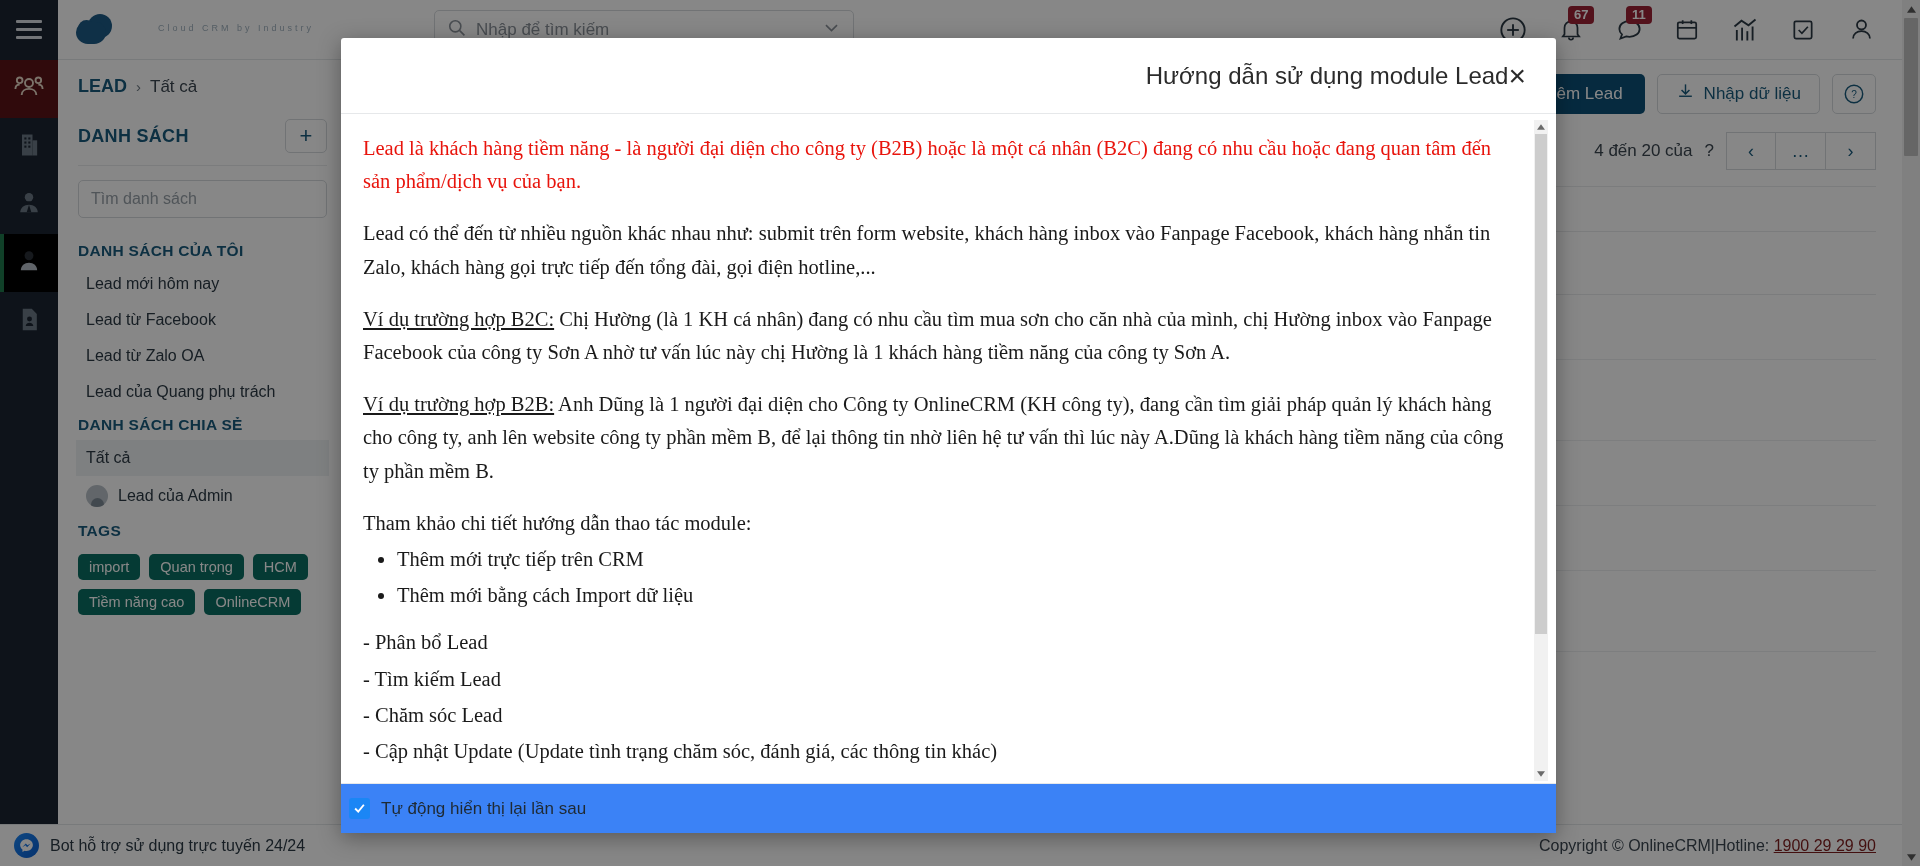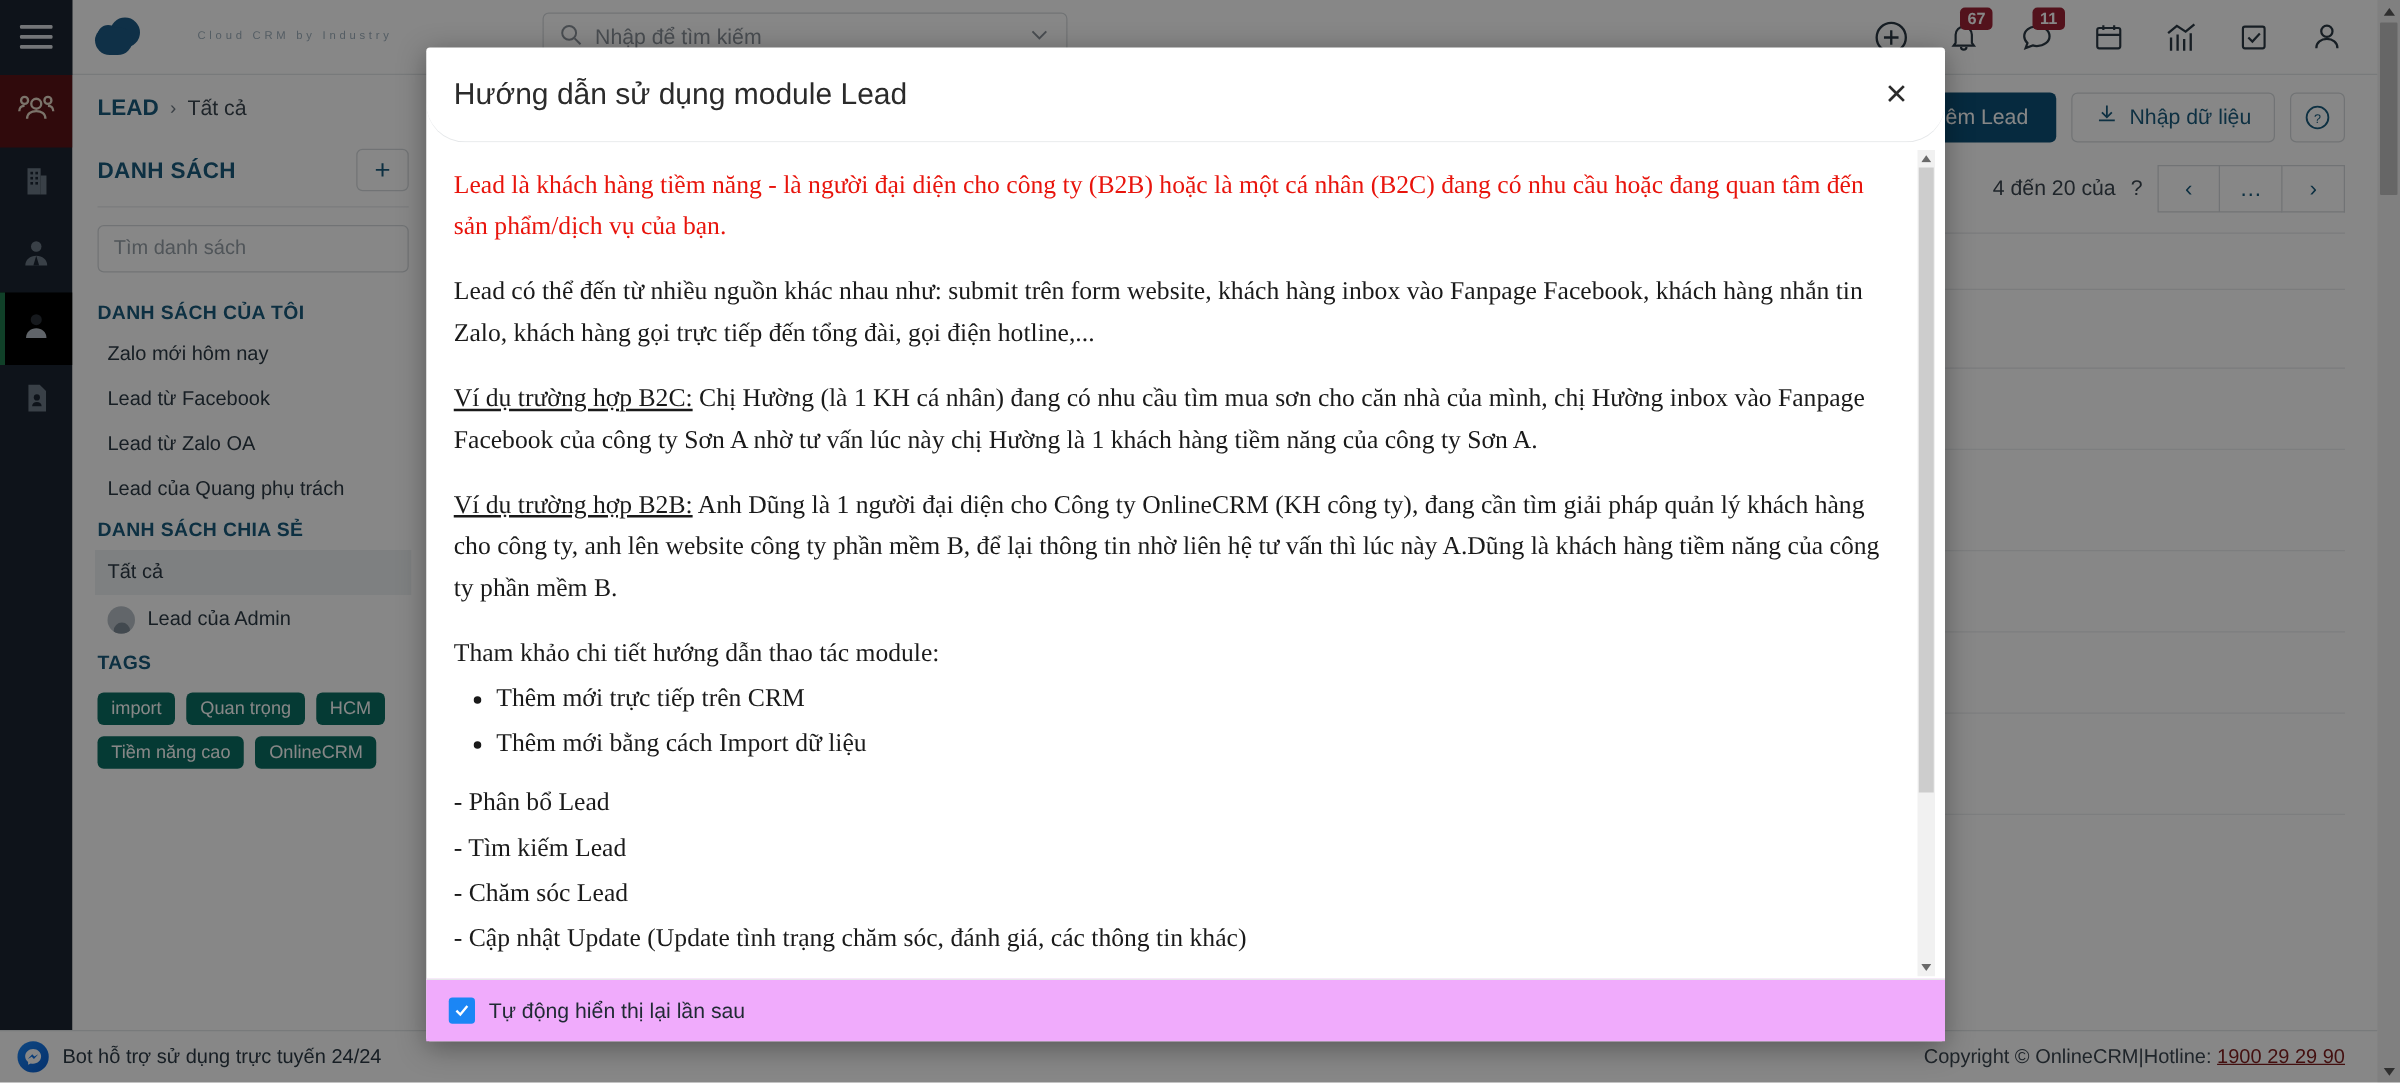--- a/index.html
+++ b/index.html
@@ -137,24 +137,23 @@
   .modal {
     position: absolute; left: 341px; top: 38px;
     width: 1215px; height: 795px;
     background: #ffffff;
     border-radius: 3px;
     box-shadow: 0 5px 22px rgba(0,0,0,.35);
     display: flex; flex-direction: column;
   }
   .modal-head {
     height: 76px; flex: 0 0 76px;
-    display:flex; align-items:center; justify-content:space-between;
+    display:flex; align-items:center; justify-content:flex-end;
     padding: 0 30px 0 22px;
     border-bottom: 1px solid #e6e8ea;
-    border-radius: 31px;
   }
   .modal-title { font-size: 24px; color: #2b2b2b; }
   .modal-close { font-size: 30px; color: #2b2b2b; line-height: 1; font-weight: 300; }
 
   .modal-body {
     flex: 1 1 auto; position: relative; overflow: hidden;
     padding: 18px 34px 0 22px;
     font-family: "Liberation Serif", serif;
     font-size: 20.5px; line-height: 1.62; color: #1a1a1a;
   }
@@ -168,23 +167,23 @@
   .modal-scroll {
     position: absolute; top: 6px; right: 8px; bottom: 2px; width: 14px;
     background: #f1f1f1;
   }
   .modal-scroll .marrow { height: 14px; display:flex; align-items:center; justify-content:center; color:#6a6a6a; font-size:8px; }
   .modal-scroll .mtrack { position:absolute; top:14px; bottom:14px; left:0; width:14px; }
   .modal-scroll .mthumb { position:absolute; top:0; left:1px; width:12px; height:500px; background:#cdcdcd; }
 
   .modal-foot {
     flex: 0 0 50px; height: 50px;
-    background: #f0abfc;
+    background: #3b82f6;
     border-top: 1px solid #e6e8ea;
-    display: flex; align-items: center; gap: 11px; padding: 0 18px;
+    display: flex; align-items: center; gap: 11px; padding: 0 8px;
   }
   .cbx { width: 21px; height: 21px; border-radius: 3px; background: #1b86f5; display:flex; align-items:center; justify-content:center; }
   .cbx svg { display:block; }
   .foot-label { font-size: 17px; color: #1f2a33; }
 </style>
 </head>
 <body>
 
 <div id="app">
 
@@ -340,21 +339,21 @@
       <span class="lp-title">DANH SÁCH</span>
       <span class="lp-addbtn">+</span>
     </div>
     <div class="lp-div"></div>
 
     <div class="lp-search">
       <span>Tìm danh sách</span>
     </div>
 
     <div class="lp-group">DANH SÁCH CỦA TÔI</div>
-    <div class="lp-item">Zalo mới hôm nay</div>
+    <div class="lp-item">Lead mới hôm nay</div>
     <div class="lp-item">Lead từ Facebook</div>
     <div class="lp-item">Lead từ Zalo OA</div>
     <div class="lp-item">Lead của Quang phụ trách</div>
 
     <div class="lp-group">DANH SÁCH CHIA SẺ</div>
     <div class="lp-item sel">Tất cả</div>
     <div class="lp-item avatar-item">
       <span class="lp-avatar">
           <i></i>
         </span>

